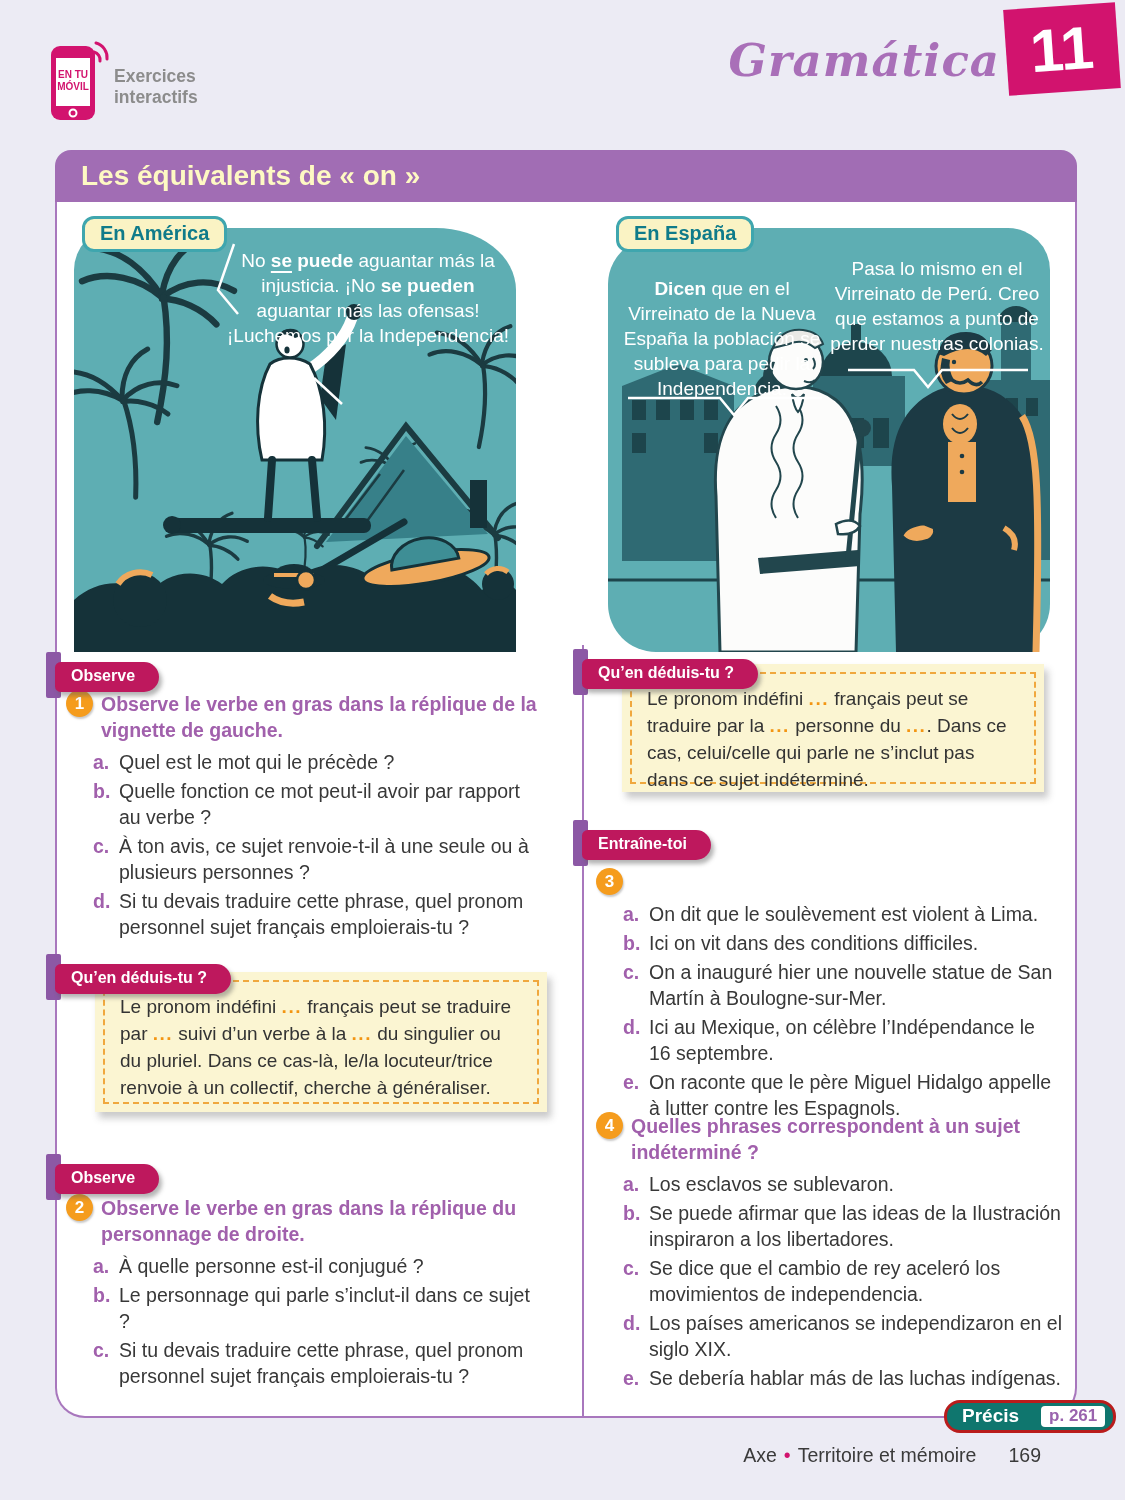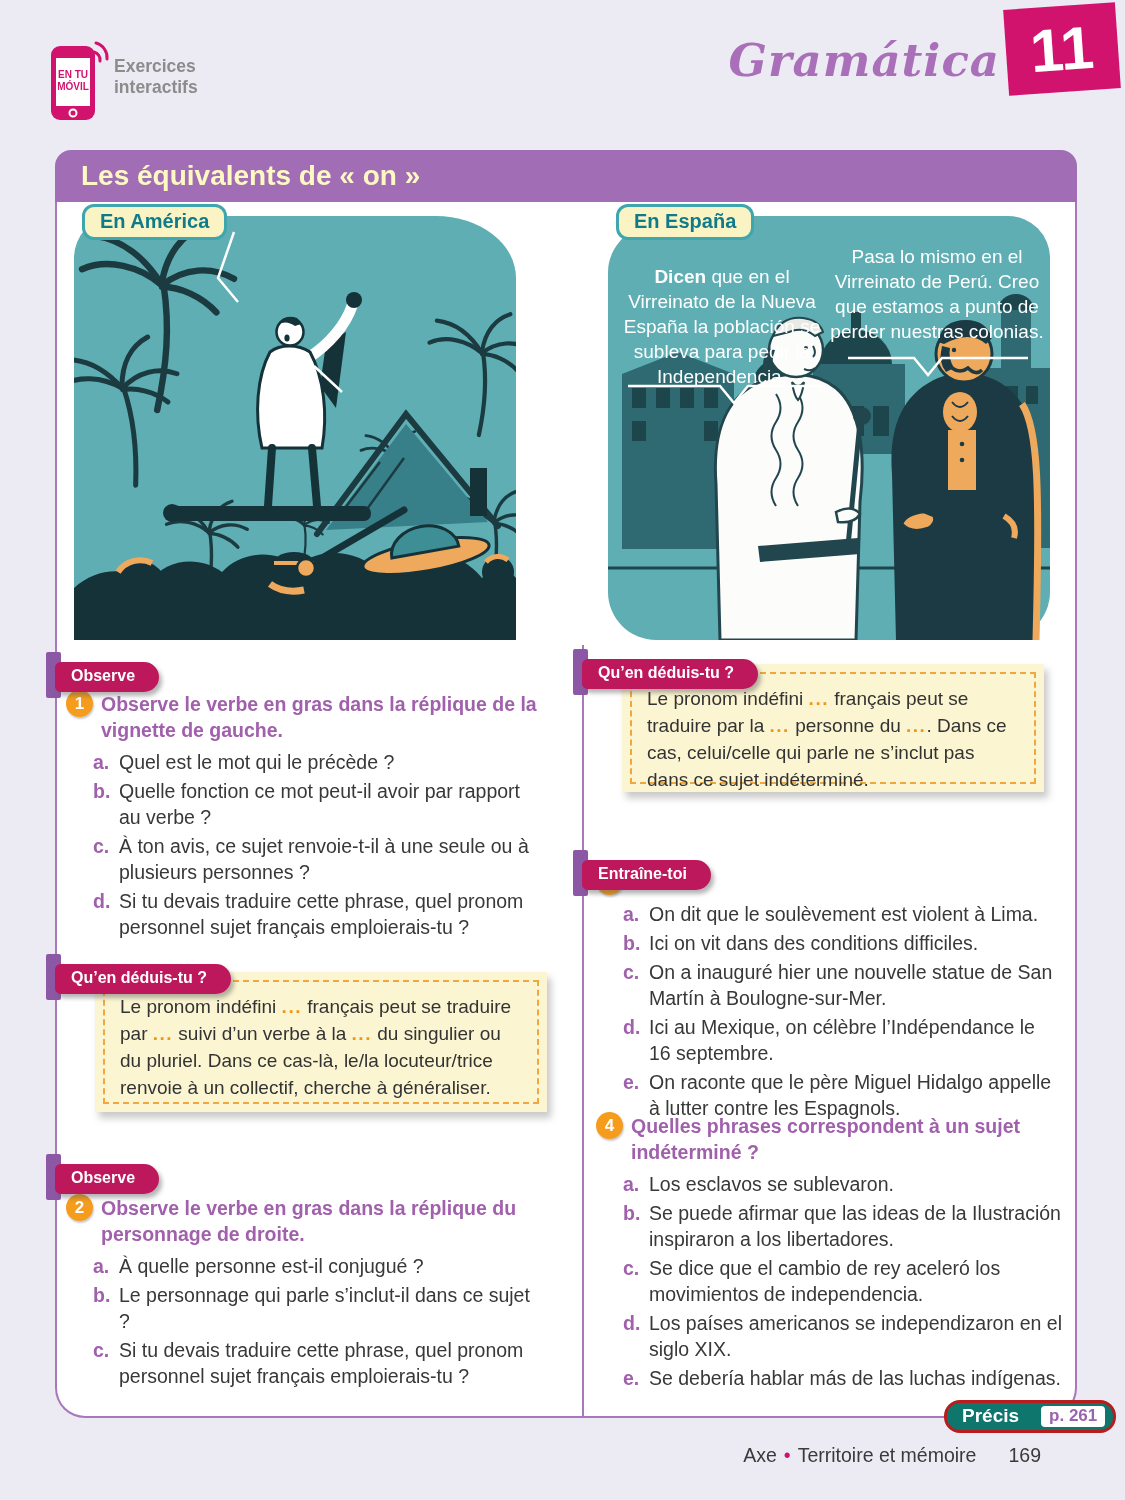--- a/index.html
+++ b/index.html
@@ -5,38 +5,38 @@
   html,body{margin:0;padding:0;}
   body{
     width:1125px;height:1500px;position:relative;overflow:hidden;
     background:#ECEBF4;color:#383838;
     font-family:"Liberation Sans",sans-serif;
   }
   .abs{position:absolute;}
 
   
   #mobile-badge{left:48px;top:40px;}
-  #mobile-caption{left:114px;top:56px;font-size:17.5px;font-weight:bold;color:#8C8C8C;line-height:21px;}
+  #mobile-caption{left:114px;top:66px;font-size:17.5px;font-weight:bold;color:#8C8C8C;line-height:21px;}
   #gramatica{left:0;top:34px;width:1000px;text-align:right;
     font-family:"DejaVu Serif",serif;font-style:italic;font-weight:bold;
     font-size:45px;color:#A96FB8;letter-spacing:1px;}
   #unit-badge{left:1006px;top:6px;width:112px;height:86px;background:#D2136E;
     transform:rotate(-4deg);display:flex;align-items:center;justify-content:center;
     color:#fff;font-size:60px;font-weight:bold;}
 
   
   #title-bar{left:55px;top:150px;width:1022px;height:52px;background:#A16DB4;
     border-radius:16px 16px 0 0;color:#fef9c3;font-weight:bold;font-size:28px;
     line-height:52px;padding-left:26px;box-sizing:border-box;}
   #frame{left:55px;top:202px;width:1022px;height:1216px;background:#fff;
     border:2px solid #A877BD;border-top:none;border-radius:0 0 30px 30px;box-sizing:border-box;}
   #divider{left:582px;top:645px;width:2px;height:773px;background:#A877BD;}
 
   
-  .panel{top:216px;width:442px;height:424px;background:#5EAEB3;}
+  .panel{top:228px;width:442px;height:424px;background:#5EAEB3;}
   #panel-left{left:74px;border-radius:42px 80px 48px 48px / 42px 62px 48px 48px;}
   #panel-right{left:608px;border-radius:72px 42px 48px 48px / 56px 42px 48px 48px;}
   .panel svg.art{position:absolute;left:0;top:0;}
   .panel-tag{position:absolute;top:-12px;left:8px;background:#FAF3C4;border:3px solid #3FA6AE;
     border-radius:12px;padding:3px 15px 4px;color:#0F7B8A;font-weight:bold;font-size:20px;z-index:2;}
   .speech{position:absolute;color:#fff;font-size:19px;line-height:25px;text-align:center;z-index:1;}
   #speech-left{left:148px;top:20px;width:292px;}
   #speech-r1{left:10px;top:48px;width:208px;}
   #speech-r2{left:222px;top:28px;width:214px;}
   .b{font-weight:bold;}
@@ -46,21 +46,21 @@
   
   .banner-wrap{position:absolute;z-index:2;}
   .banner-wrap .tab{position:absolute;left:0;top:6px;width:15px;height:100%;background:#8C58A5;border-radius:2px;}
   .banner{position:relative;margin-left:9px;display:inline-block;background:#be185d;color:#fff;
     font-weight:bold;font-size:16px;padding:5px 24px 7px 16px;border-radius:6px 16px 16px 6px;
     box-shadow:3px 4px 4px rgba(90,90,90,0.45);white-space:nowrap;margin-top:16px;}
   #b-observe1{left:46px;top:646px;}
   #b-deduis-l{left:46px;top:948px;}
   #b-observe2{left:46px;top:1148px;}
   #b-deduis-r{left:573px;top:643px;}
-  #b-entraine{left:573px;top:844px;text-align:center;}
+  #b-entraine{left:573px;top:814px;text-align:center;}
 
   
   .qblock{position:absolute;width:478px;}
   #q1{left:66px;top:690px;}
   #q2{left:66px;top:1194px;}
   #q3{left:596px;top:868px;width:466px;}
   #q4{left:596px;top:1112px;width:466px;}
   .qhead{display:flex;gap:8px;margin-bottom:6px;}
   .qnum{flex:0 0 27px;width:27px;height:27px;border-radius:50%;background:#F59C1D;color:#fff;
     font-weight:bold;font-size:17px;display:flex;align-items:center;justify-content:center;
@@ -172,20 +172,21 @@
       </g>
       <circle cx="424" cy="356" r="16" fill="#153239"></circle>
       <path d="M412,346 a16,16 0 0 1 22,-2" stroke="#EFA95C" stroke-width="5" fill="none"></path>
     </g>
     <g stroke="#fff" stroke-width="2.5" fill="none">
       <path d="M160,16 L144,62 L164,86"></path>
       <path d="M240,150 L268,176"></path>
     </g>
   </svg>
   <div class="panel-tag">En América</div>
+  <div class="speech" id="speech-left"><span>No </span><span class="bu">se</span><span> </span><span class="b">puede</span><span> aguantar más la injusticia. ¡No </span><span class="b">se pueden</span><span> aguantar más las ofensas! ¡Luchemos por la Independencia!</span></div>
 </div>
 
 <div class="abs panel" id="panel-right">
   <svg class="art" width="442" height="424" viewBox="0 0 442 424">
     <g>
       <g fill="#2F6A73">
         <rect x="14" y="158" width="112" height="175"></rect>
         <path d="M14,158 L70,136 L126,158 Z"></path>
         <rect x="150" y="165" width="42" height="120"></rect>
         <rect x="205" y="148" width="92" height="90"></rect>

